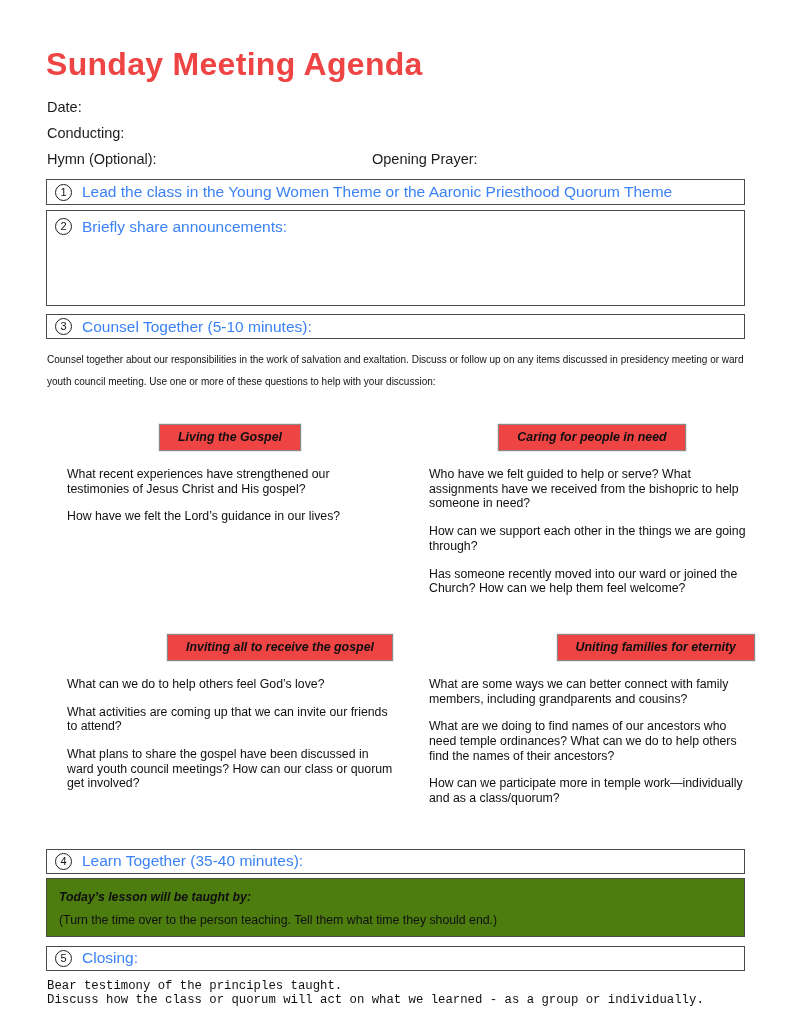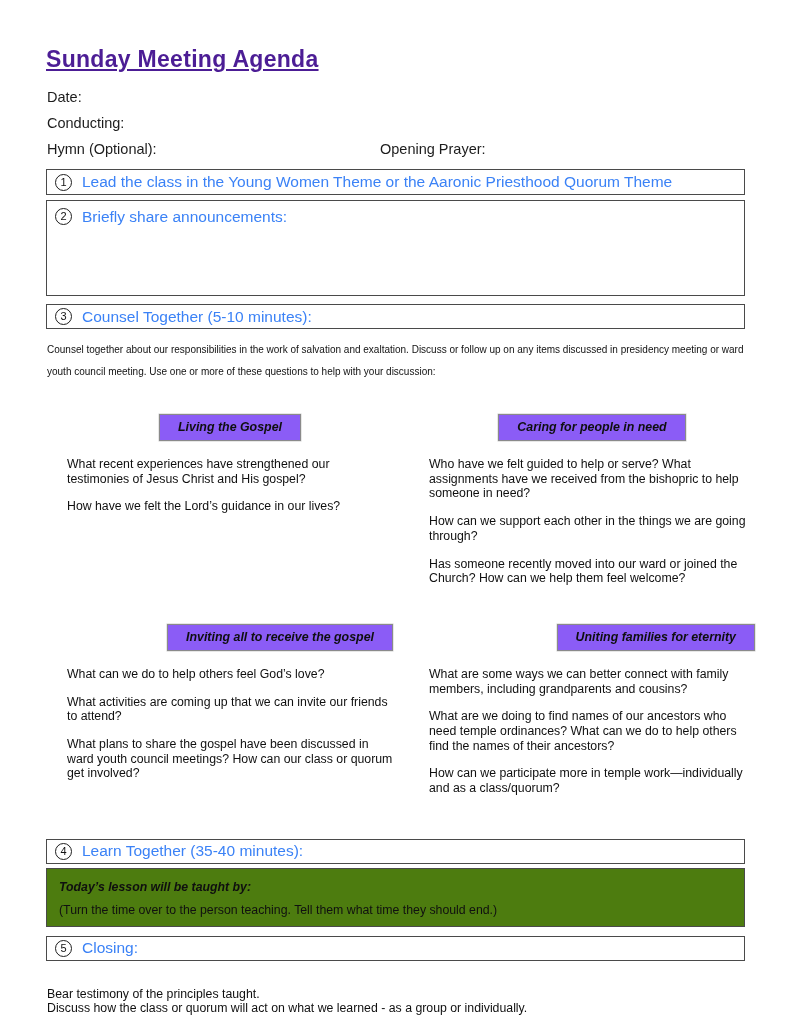--- a/index.html
+++ b/index.html
@@ -11,41 +11,40 @@
   }
   .page {
     position: relative;
     width: 791px;
     height: 1024px;
     background: #ffffff;
     overflow: hidden;
   }
   .page-title {
     margin: 46px 46px 0 46px;
-    font-size: 23px;
+    font-size: 32px;
     font-weight: bold;
     letter-spacing: 0.3px;
-    color: #4c1d95;
-    text-decoration: underline;
+    color: #ef4444;
   }
   .meta {
     margin: 17px 46px 0 47px;
   }
   .meta-line {
     font-size: 14.5px;
     color: #1c1c1c;
     margin-bottom: 11px;
     position: relative;
     height: 15px;
     line-height: 15px;
   }
   .meta-line:last-child { margin-bottom: 0; }
   .opening-prayer-label {
     position: absolute;
-    left: 333px;
+    left: 325px;
     top: 0;
   }
   .numbox {
     margin: 0 46px;
     border: 1.5px solid #4a4a4a;
     display: flex;
     align-items: center;
     gap: 10px;
     padding: 0 8px;
     height: 26px;
@@ -99,21 +98,21 @@
   .qrow.second .qcat-wrap { margin-top: 25px; text-align: right; }
   .qcat {
     display: inline-block;
     border: 1px solid #8a8a8a;
     box-shadow: 0 0 0 0.5px #cfcfcf;
     padding: 5px 18px 6px;
     font-size: 12.4px;
     font-weight: bold;
     font-style: italic;
     color: #0f0f0f;
-    background: #8b5cf6;
+    background: #ef4444;
   }
   .q {
     font-size: 12.3px;
     line-height: 14.7px;
     color: #101010;
     margin-bottom: 13px;
   }
   .lesson-box {
     margin: 4px 46px 0;
     border: 1.5px solid #4a4a4a;
@@ -126,21 +125,22 @@
     font-weight: bold;
     font-style: italic;
     color: #0f0f0f;
     margin-bottom: 9px;
   }
   .lesson-note {
     font-size: 12.3px;
     color: #101010;
   }
   .closing-notes {
-    margin: 27px 46px 0 47px;
+    margin: 9px 46px 0 47px;
+    font-family: Liberation Mono, monospace;
   }
   .closing-note-line {
     font-size: 12.3px;
     line-height: 13.8px;
     color: #101010;
   }
   .closing-prayer {
     margin: 19px 46px 0 47px;
     font-size: 14.5px;
     color: #1c1c1c;

